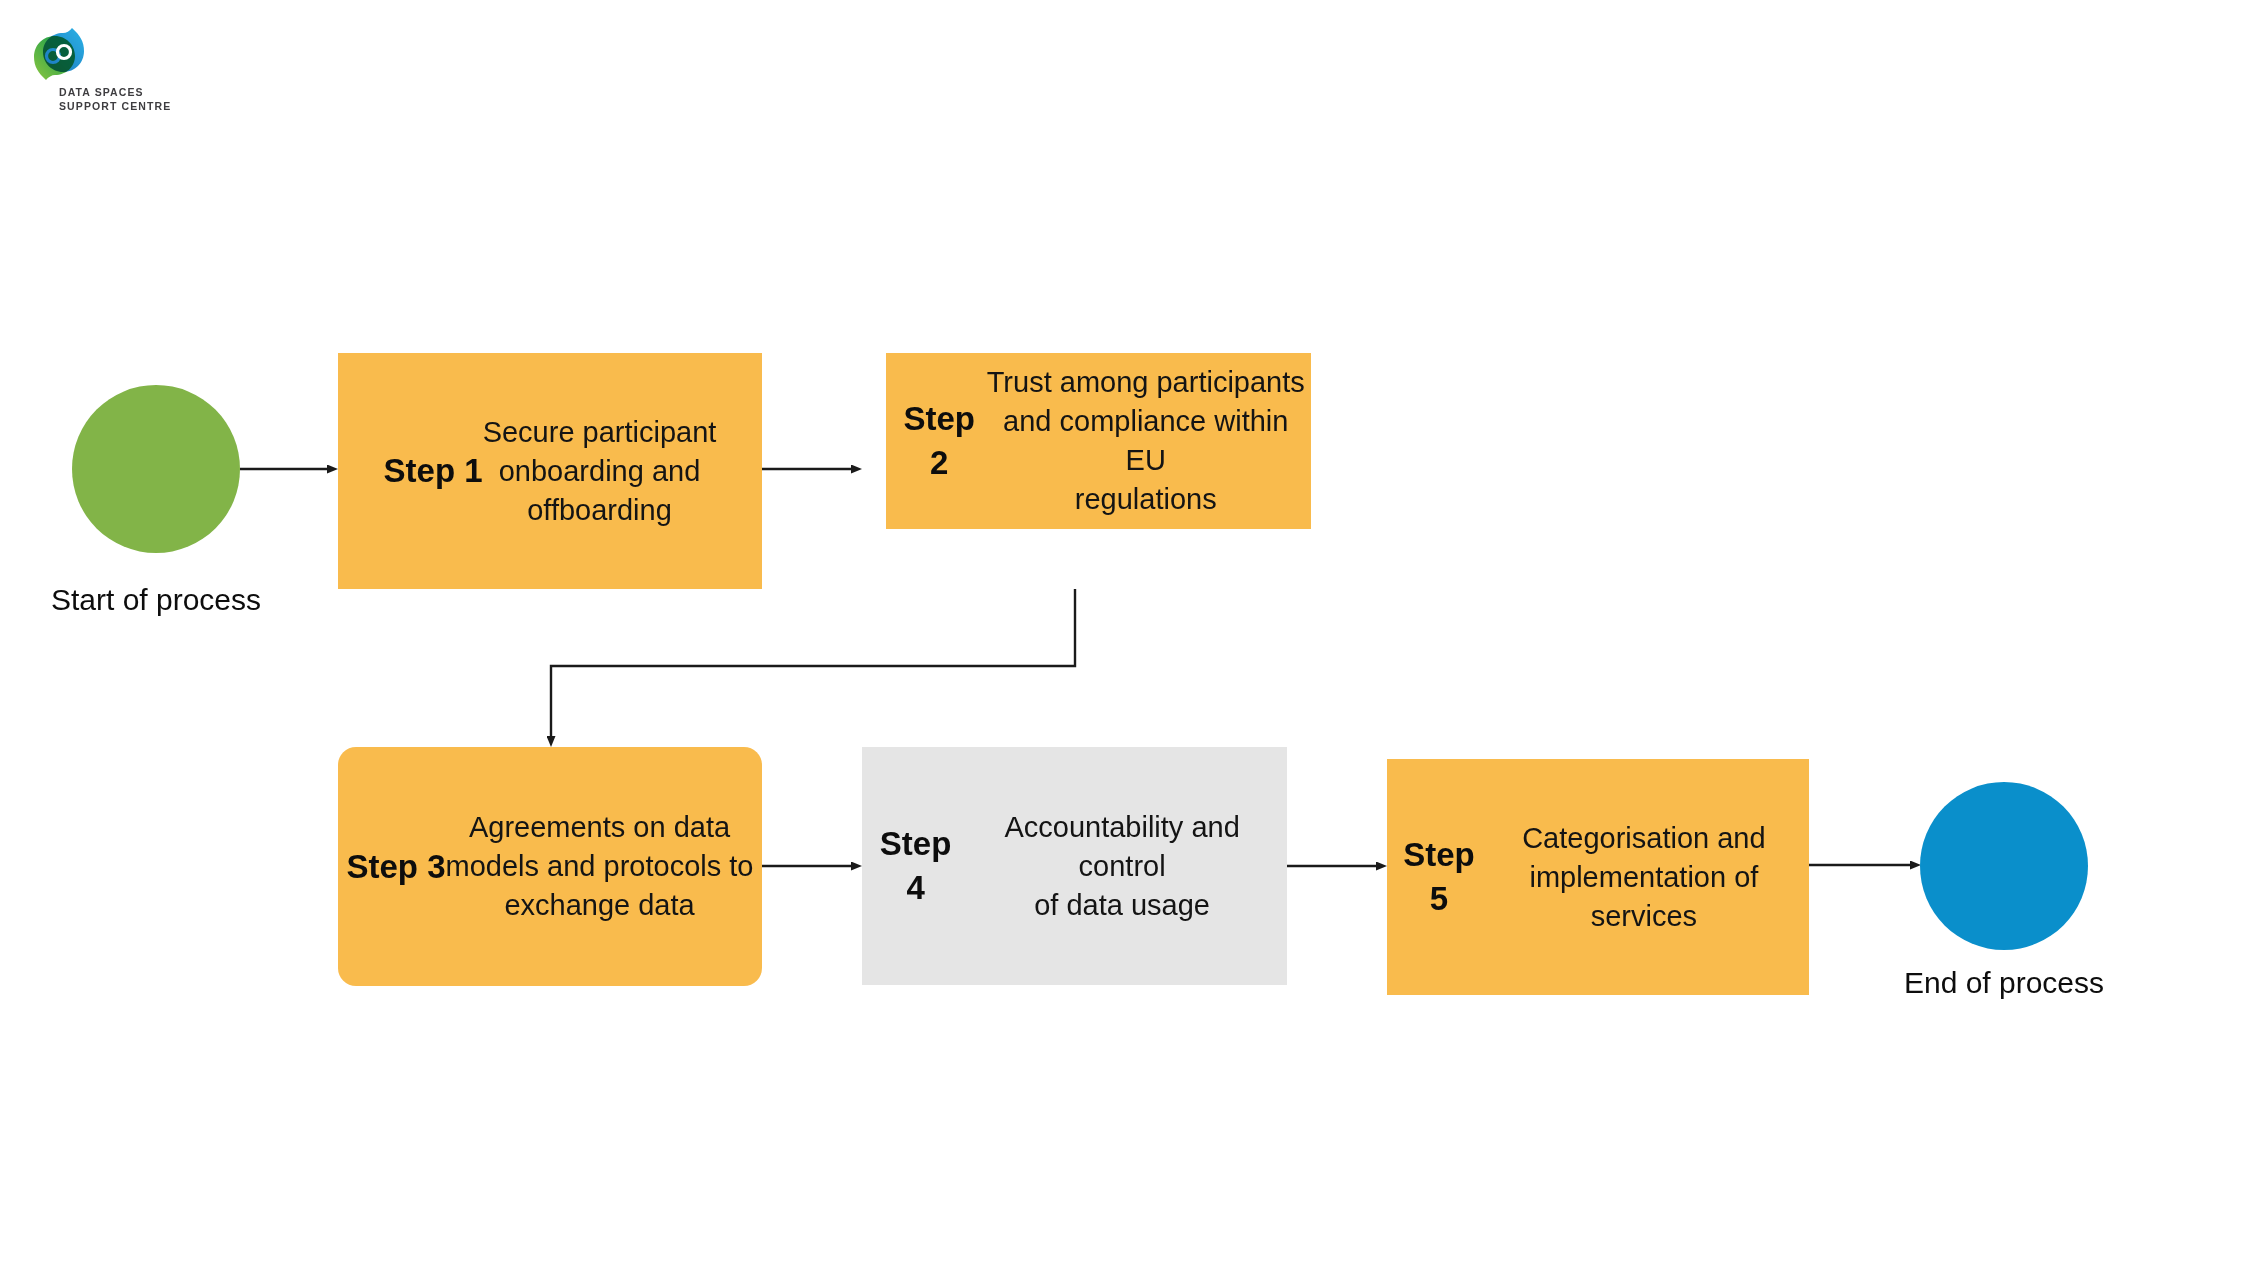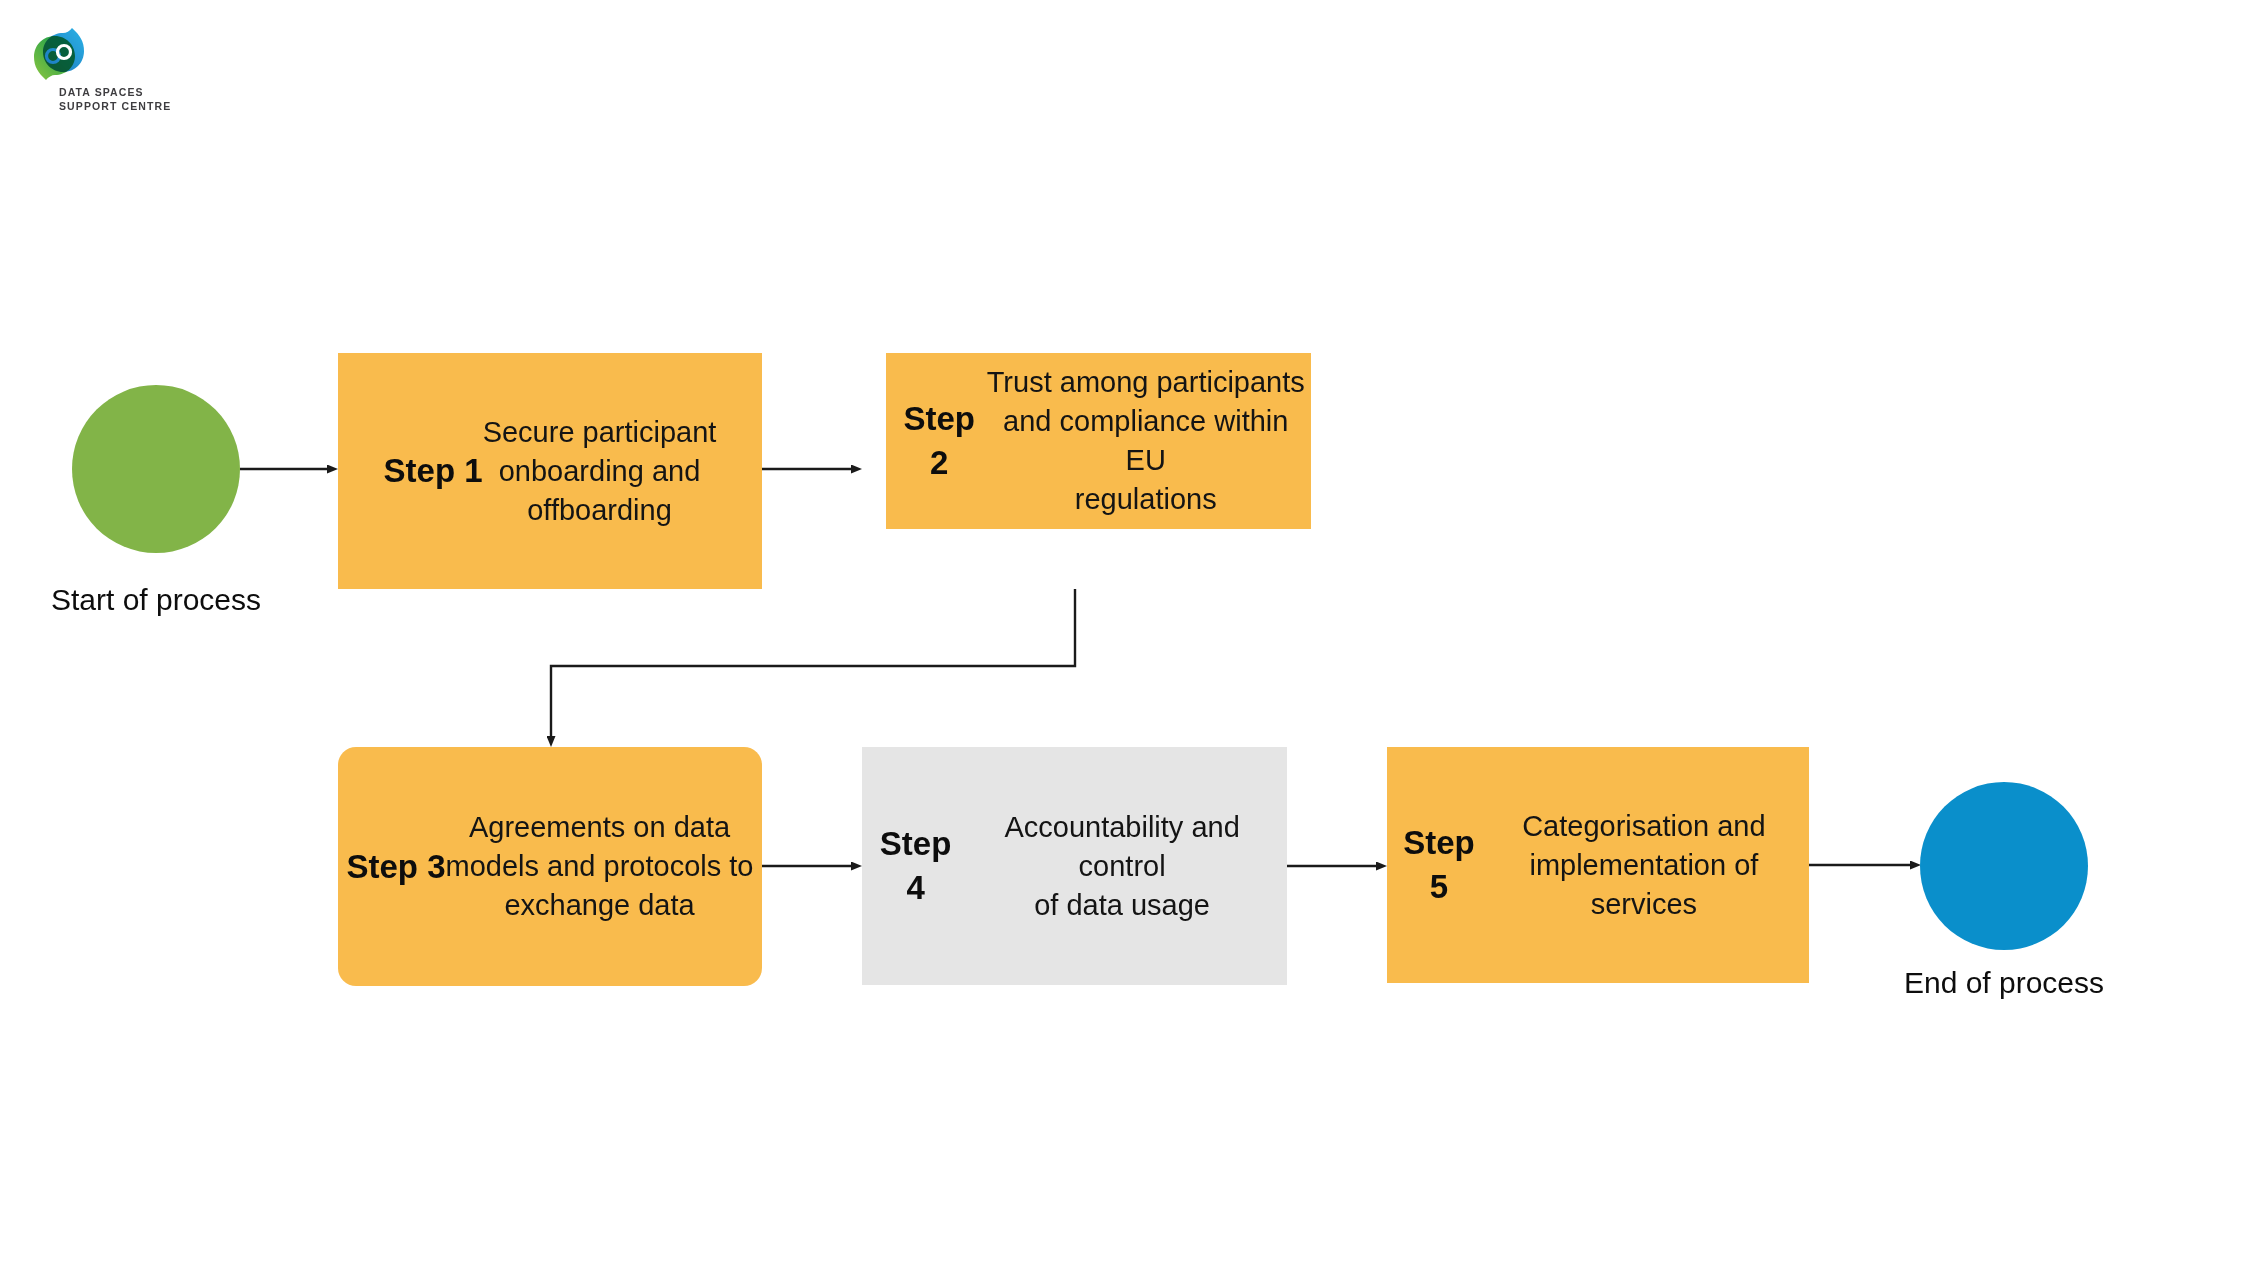--- a/index.html
+++ b/index.html
@@ -120,21 +120,21 @@
 models and protocols to
 exchange data</div>
   </div>
 
   <div class="step-box pos-s4" style="background-color: #e5e5e5; align-items: center;">
     <div class="step-title">Step 4</div>
     <div class="step-desc">Accountability and control
 of data usage</div>
   </div>
 
-  <div class="step-box pos-s5" style="background-color: rgb(249, 187, 77);">
+  <div class="step-box pos-s5" style="background-color: rgb(249, 187, 77); margin-top: 12px;">
     <div class="step-title">Step 5</div>
     <div class="step-desc">Categorisation and
 implementation of services</div>
   </div>
 
   <div class="node-circle pos-end-circle" style="background-color: rgb(10, 143, 203);"></div>
   <div class="node-label pos-end-label">End of process</div>
 
 </div>
 

